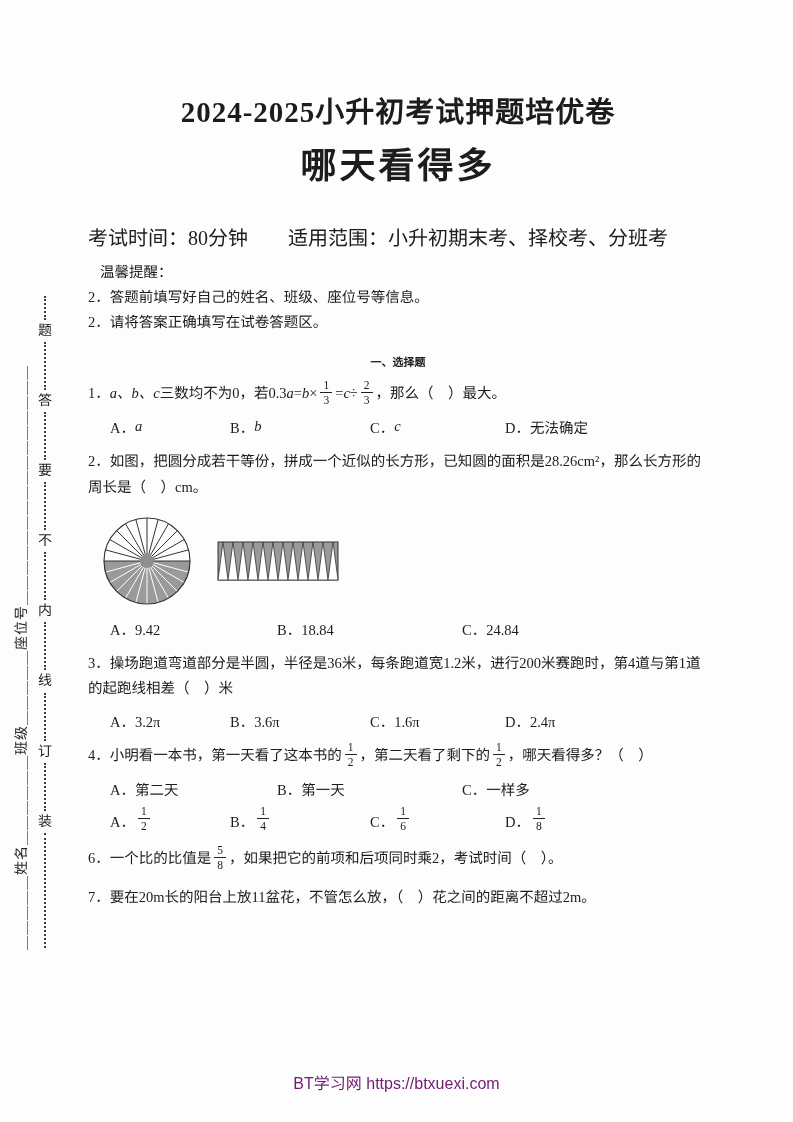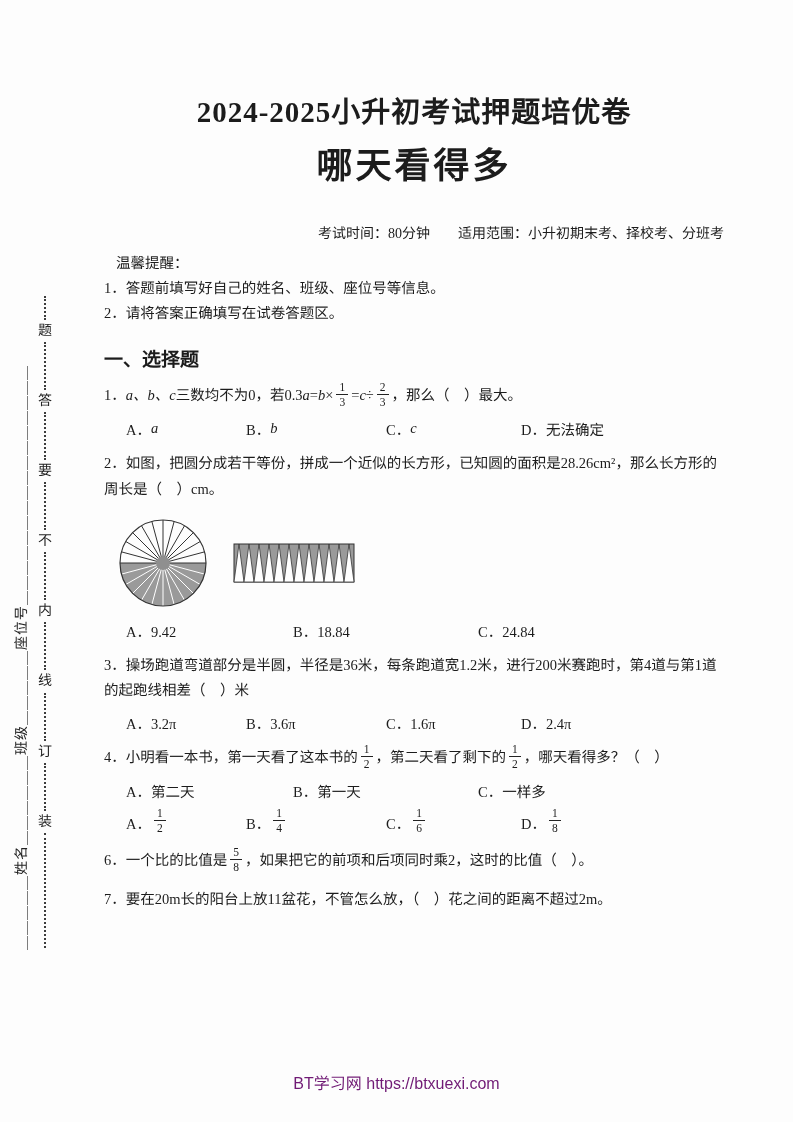--- a/index.html
+++ b/index.html
@@ -9,27 +9,27 @@
   
   .student-fields{position:absolute;left:10px;top:950px;width:660px;
         transform:rotate(-90deg);transform-origin:0 0;
         font-size:14px;white-space:nowrap;letter-spacing:1px;color:#222;}
   .binding-col{position:absolute;left:36px;top:296px;height:652px;width:18px;
         display:flex;flex-direction:column;align-items:center;}
   .bchar{font-size:14px;line-height:1.15;padding:3px 0;color:#222;}
   .bdots{width:0;border-left:2px dotted #3c3c3c;flex-basis:0;}
 
   
-  .main{position:absolute;left:104px;top:88px;width:620px;}
+  .main{position:absolute;left:88px;top:88px;width:620px;}
   .title{margin:0;text-align:center;font-size:29px;font-weight:700;letter-spacing:1px;}
   .subtitle{margin:6px 0 0;text-align:center;font-size:36px;font-weight:700;letter-spacing:3px;}
-  .exam-info{margin:34px 0 0;text-align:right;font-size:14px;}
+  .exam-info{margin:34px 0 0;text-align:left;font-size:20px;}
   .notice-title{margin:9px 12px 0;font-size:14.5px;}
   .notice-item{margin:4px 0 0;font-size:14.5px;}
-  .section-title{margin:22px 0 0;font-size:19px;font-weight:700;}
+  .section-title{margin:22px 0 0;font-size:11px;font-weight:700;text-align:center;}
   .q{margin:12px 0 0;font-size:14.5px;line-height:1.75;}
   .q i{font-style:italic;}
   .opts{display:flex;margin:8px 0 0 22px;font-size:14.5px;align-items:center;}
   .opt{display:inline-flex;align-items:center;}
   .c4 .opt:nth-child(1){width:120px;}
   .c4 .opt:nth-child(2){width:140px;}
   .c4 .opt:nth-child(3){width:135px;}
   .c3 .opt:nth-child(1){width:167px;}
   .c3 .opt:nth-child(2){width:185px;}
 
@@ -71,21 +71,21 @@
       <span class="bchar">装</span>
       <span class="bdots" style="flex-grow: 2.4;"></span>
     </div>
 
   <main class="main">
     <h1 class="title">2024-2025小升初考试押题培优卷</h1>
     <h2 class="subtitle">哪天看得多</h2>
     <p class="exam-info">考试时间：80分钟　　适用范围：小升初期末考、择校考、分班考</p>
 
     <p class="notice-title">温馨提醒：</p>
-    <p class="notice-item">1．答题前填写好自己的姓名、班级、座位号等信息。</p>
+    <p class="notice-item">2．答题前填写好自己的姓名、班级、座位号等信息。</p>
     <p class="notice-item">2．请将答案正确填写在试卷答题区。</p>
 
     <h3 class="section-title">一、选择题</h3>
 
     <p class="q"><span>1．</span><i>a、b、c</i><span>三数均不为0，若</span><span>0.3</span><i>a</i><span>=</span><i>b</i><span>×</span><span class="frac">
           <span class="fn">1</span>
           <span class="fd">3</span>
         </span><span>=</span><i>c</i><span>÷</span><span class="frac">
           <span class="fn">2</span>
           <span class="fd">3</span>
@@ -207,19 +207,19 @@
           <span class="frac">
             <span class="fn">1</span>
             <span class="fd">8</span>
           </span>
         </span>
     </div>
 
     <p class="q"><span>6．一个比的比值是</span><span class="frac">
           <span class="fn">5</span>
           <span class="fd">8</span>
-        </span><span>，如果把它的前项和后项同时乘2，这时的比值（　）。</span></p>
+        </span><span>，如果把它的前项和后项同时乘2，考试时间（　）。</span></p>
 
     <p class="q">7．要在20m长的阳台上放11盆花，不管怎么放，（　）花之间的距离不超过2m。</p>
   </main>
 
   <div class="footer">BT学习网 https://btxuexi.com</div>
 </div>
 
 </body></html>

